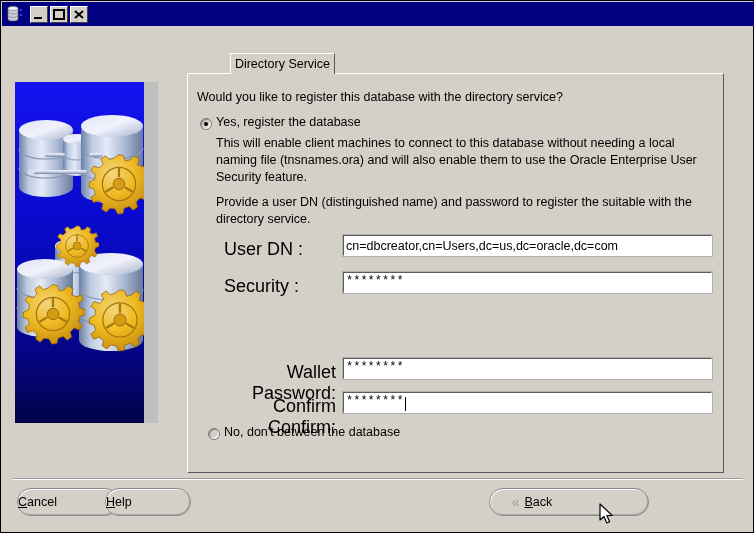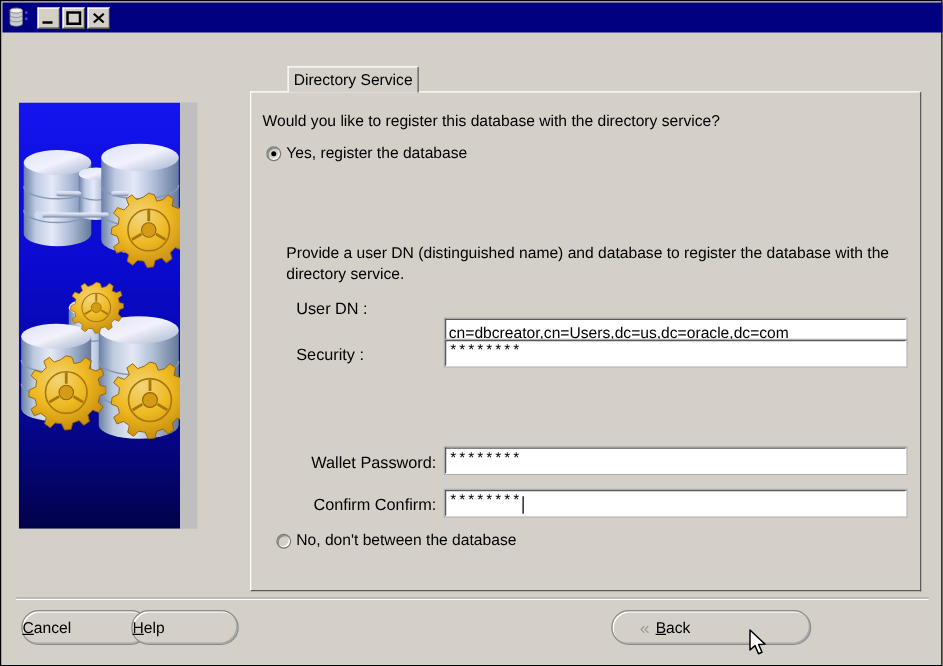--- a/index.html
+++ b/index.html
@@ -79,21 +79,21 @@
   }
   #graphic .bg-side {
     position: absolute; left: 129px; top: 0;
     width: 14px; height: 341px;
     background: #bfbfbf;
   }
 
   
   #panel {
     position: absolute;
-    left: 199px; top: 72px;
+    left: 186px; top: 72px;
     width: 537px;
     height: 400px;
     border-top: 1px solid #ffffff;
     border-left: 1px solid #ffffff;
     border-right: 1px solid #5a5a5a;
     border-bottom: 1px solid #5a5a5a;
     background: #d4d0c8;
     box-sizing: border-box;
   }
   #tab {
@@ -125,21 +125,21 @@
   .q-text {
     position: absolute;
     font-size: 12.5px;
     color: #000000;
     line-height: 17px;
   }
 
   .radio-row {
     position: absolute;
     display: flex;
-    align-items: flex-start;
+    align-items: center;
   }
   .radio {
     width: 12px; height: 12px;
     border-radius: 50%;
     box-sizing: border-box;
     flex: 0 0 auto;
     margin-top: 2px;
     margin-right: 4px;
     position: relative;
     background: #d4d0c8;
@@ -155,21 +155,21 @@
     background: #000000;
   }
   .radio-label {
     font-size: 12.5px;
     color: #000000;
     line-height: 15px;
   }
 
   .field-label {
     position: absolute;
-    font-size: 13px;
+    font-size: 18px;
     color: #000000;
     text-align: left;
   }
   .field-input {
     position: absolute;
     background: #ffffff;
     border-top: 1px solid #5a5a5a;
     border-left: 1px solid #5a5a5a;
     border-right: 1px solid #ffffff;
     border-bottom: 1px solid #ffffff;
@@ -412,25 +412,26 @@
   <div id="panel">
     <div class="content">
 
       <div class="q-text" style="left:9px; top:15px; width:510px;">Would you like to register this database with the directory service?</div>
 
       <div class="radio-row" style="left:12px; top:41px;">
         <span class="radio checked"></span>
         <span class="radio-label">Yes, register the database</span>
       </div>
 
-
-      <div class="q-text" style="left:28px; top:120px; width:492px;">Provide a user DN (distinguished name) and database to register the database with the directory service.</div>
+      <div class="q-text" style="left:28px; top:61px; width:492px;">This will enable client machines to connect to this database without needing a local naming file (tnsnames.ora) and will also enable them to use the Oracle Enterprise User Security feature.</div>
+
+      <div class="q-text" style="left:28px; top:120px; width:492px;">Provide a user DN (distinguished name) and password to register the suitable with the directory service.</div>
 
       <div class="field-label" style="left:36px; top:165px; width:110px;">User DN :</div>
-      <div class="field-input" style="left:155px; top:161px; width:369px; height:21px;margin-top:20px;">
+      <div class="field-input" style="left:155px; top:161px; width:369px; height:21px;">
         <span>cn=dbcreator,cn=Users,dc=us,dc=oracle,dc=com</span>
       </div>
 
       <div class="field-label" style="left:36px; top:202px; width:110px;">Security :</div>
       <div class="field-input" style="left:155px; top:198px; width:369px; height:21px;">
         <span class="pwd-dots">********</span>
       </div>
 
 
       <div class="field-label" style="left:18px; top:288px; width:130px; text-align:right;">Wallet Password:</div>

